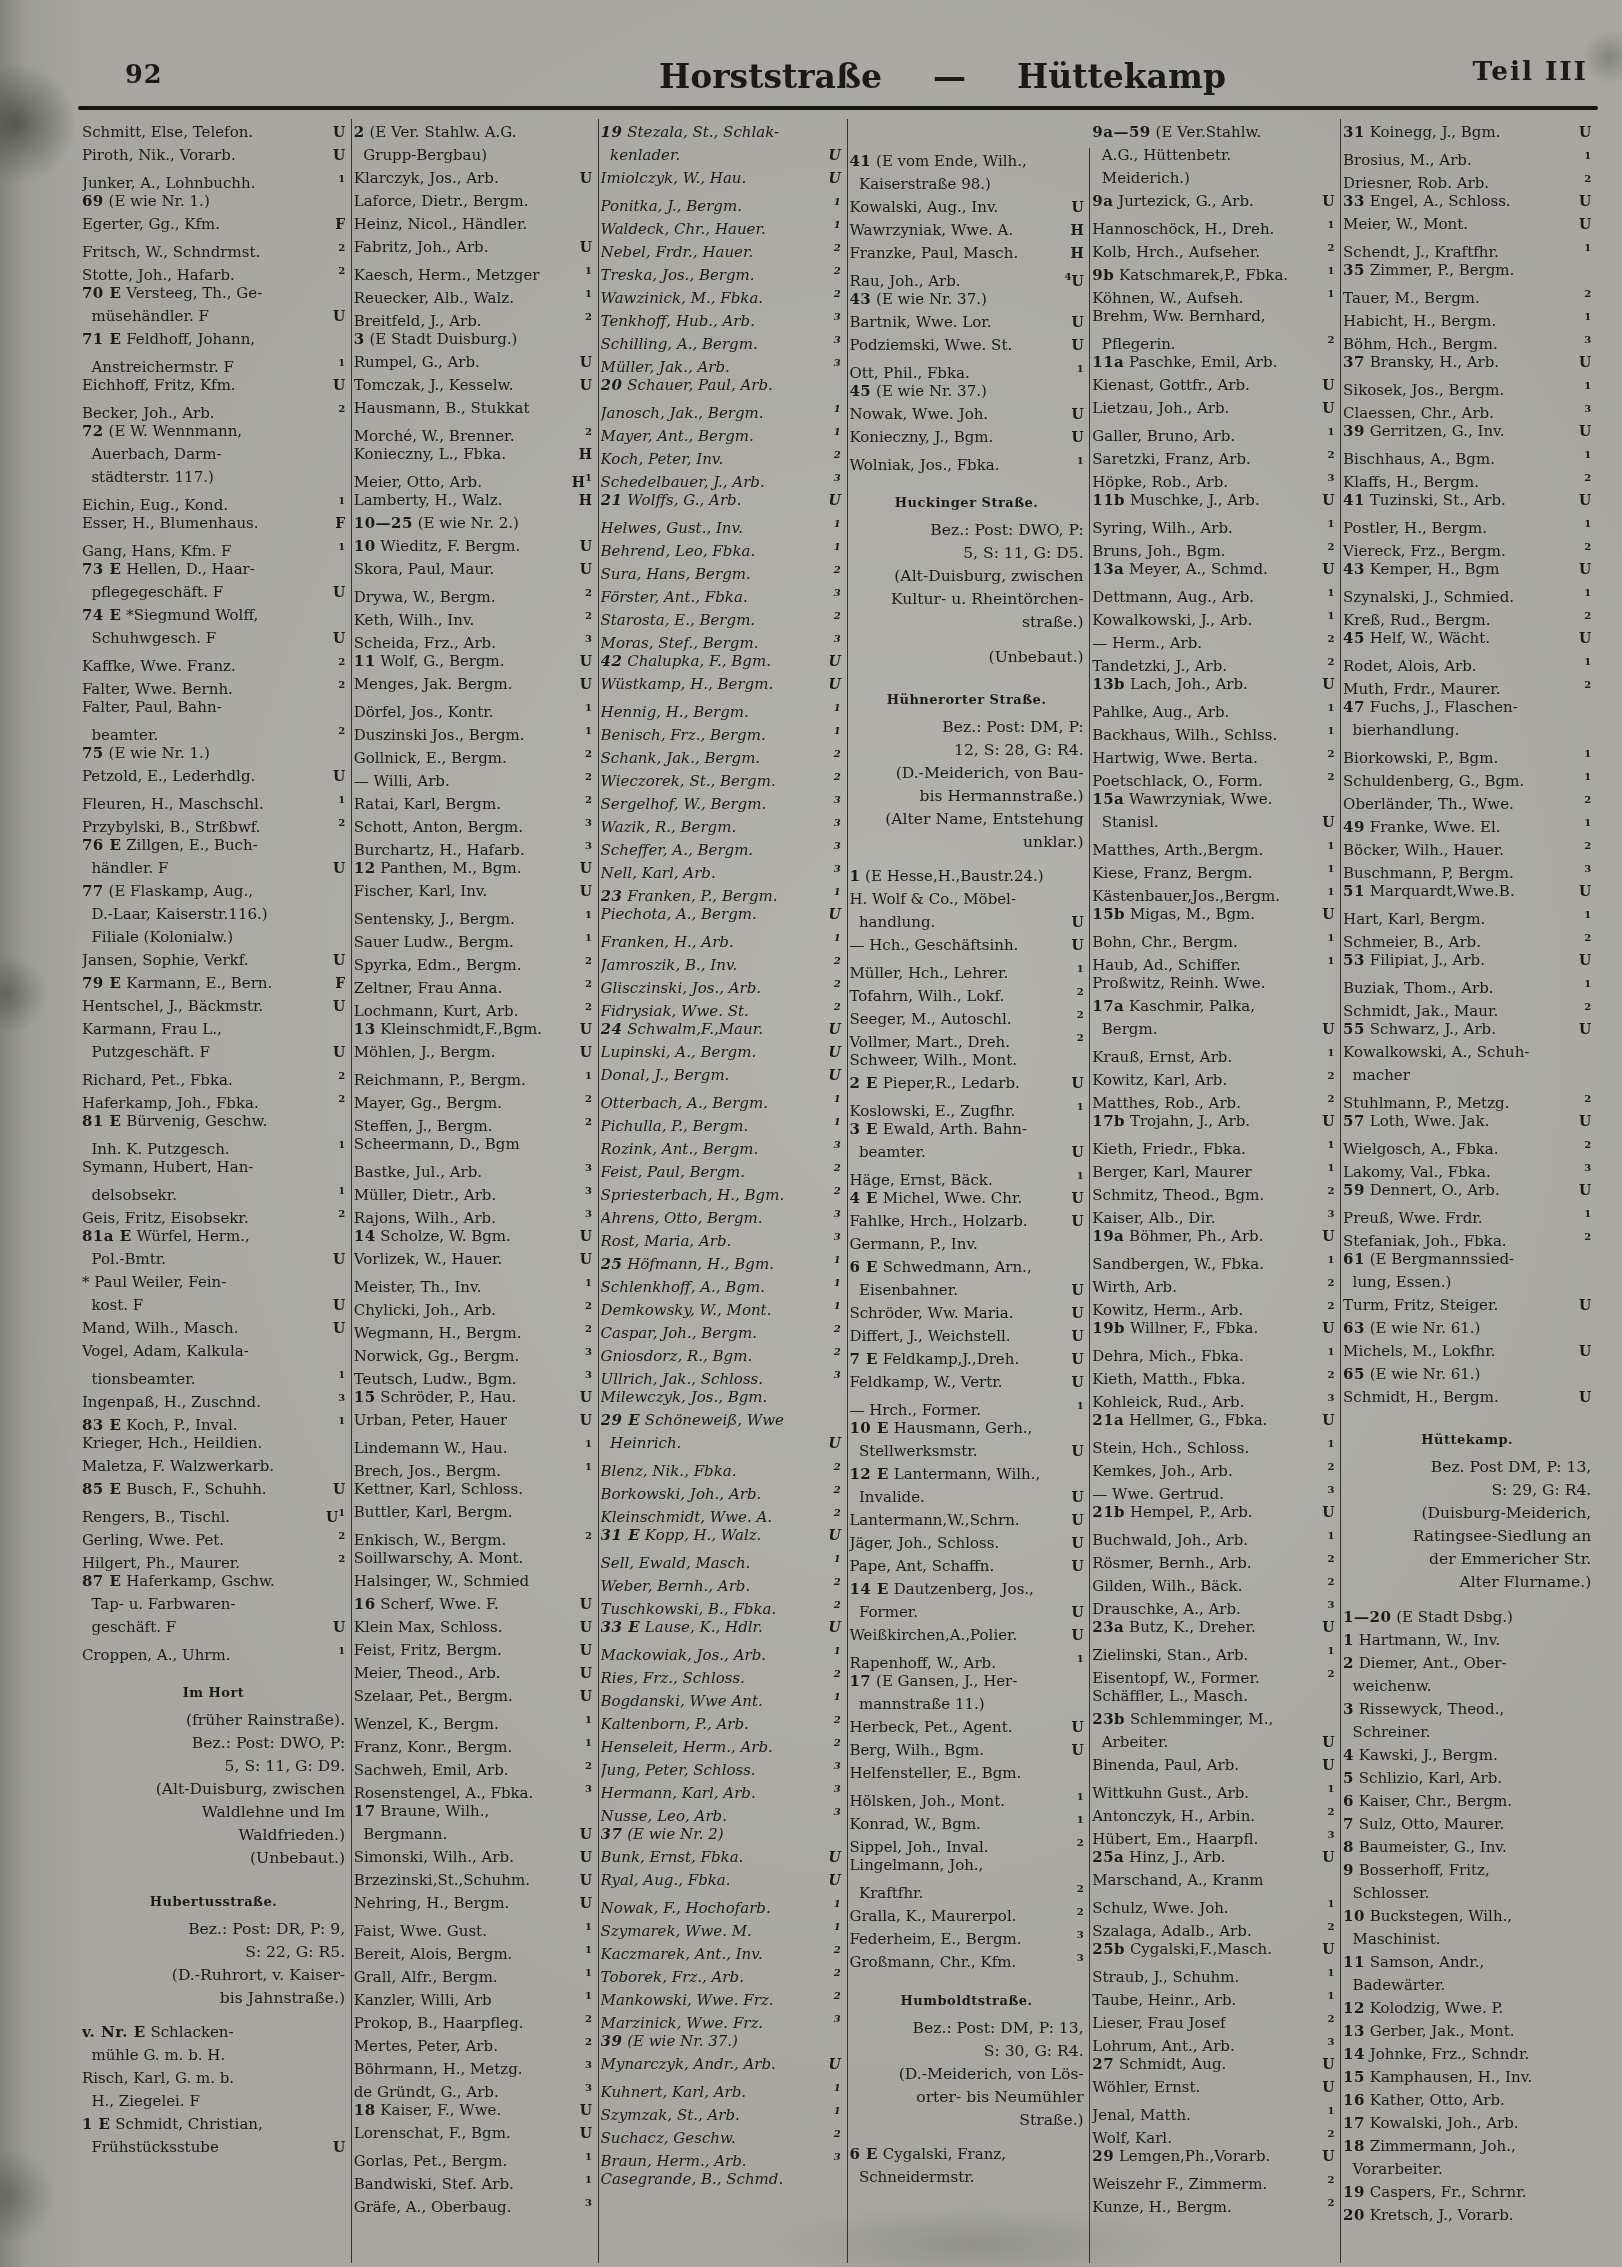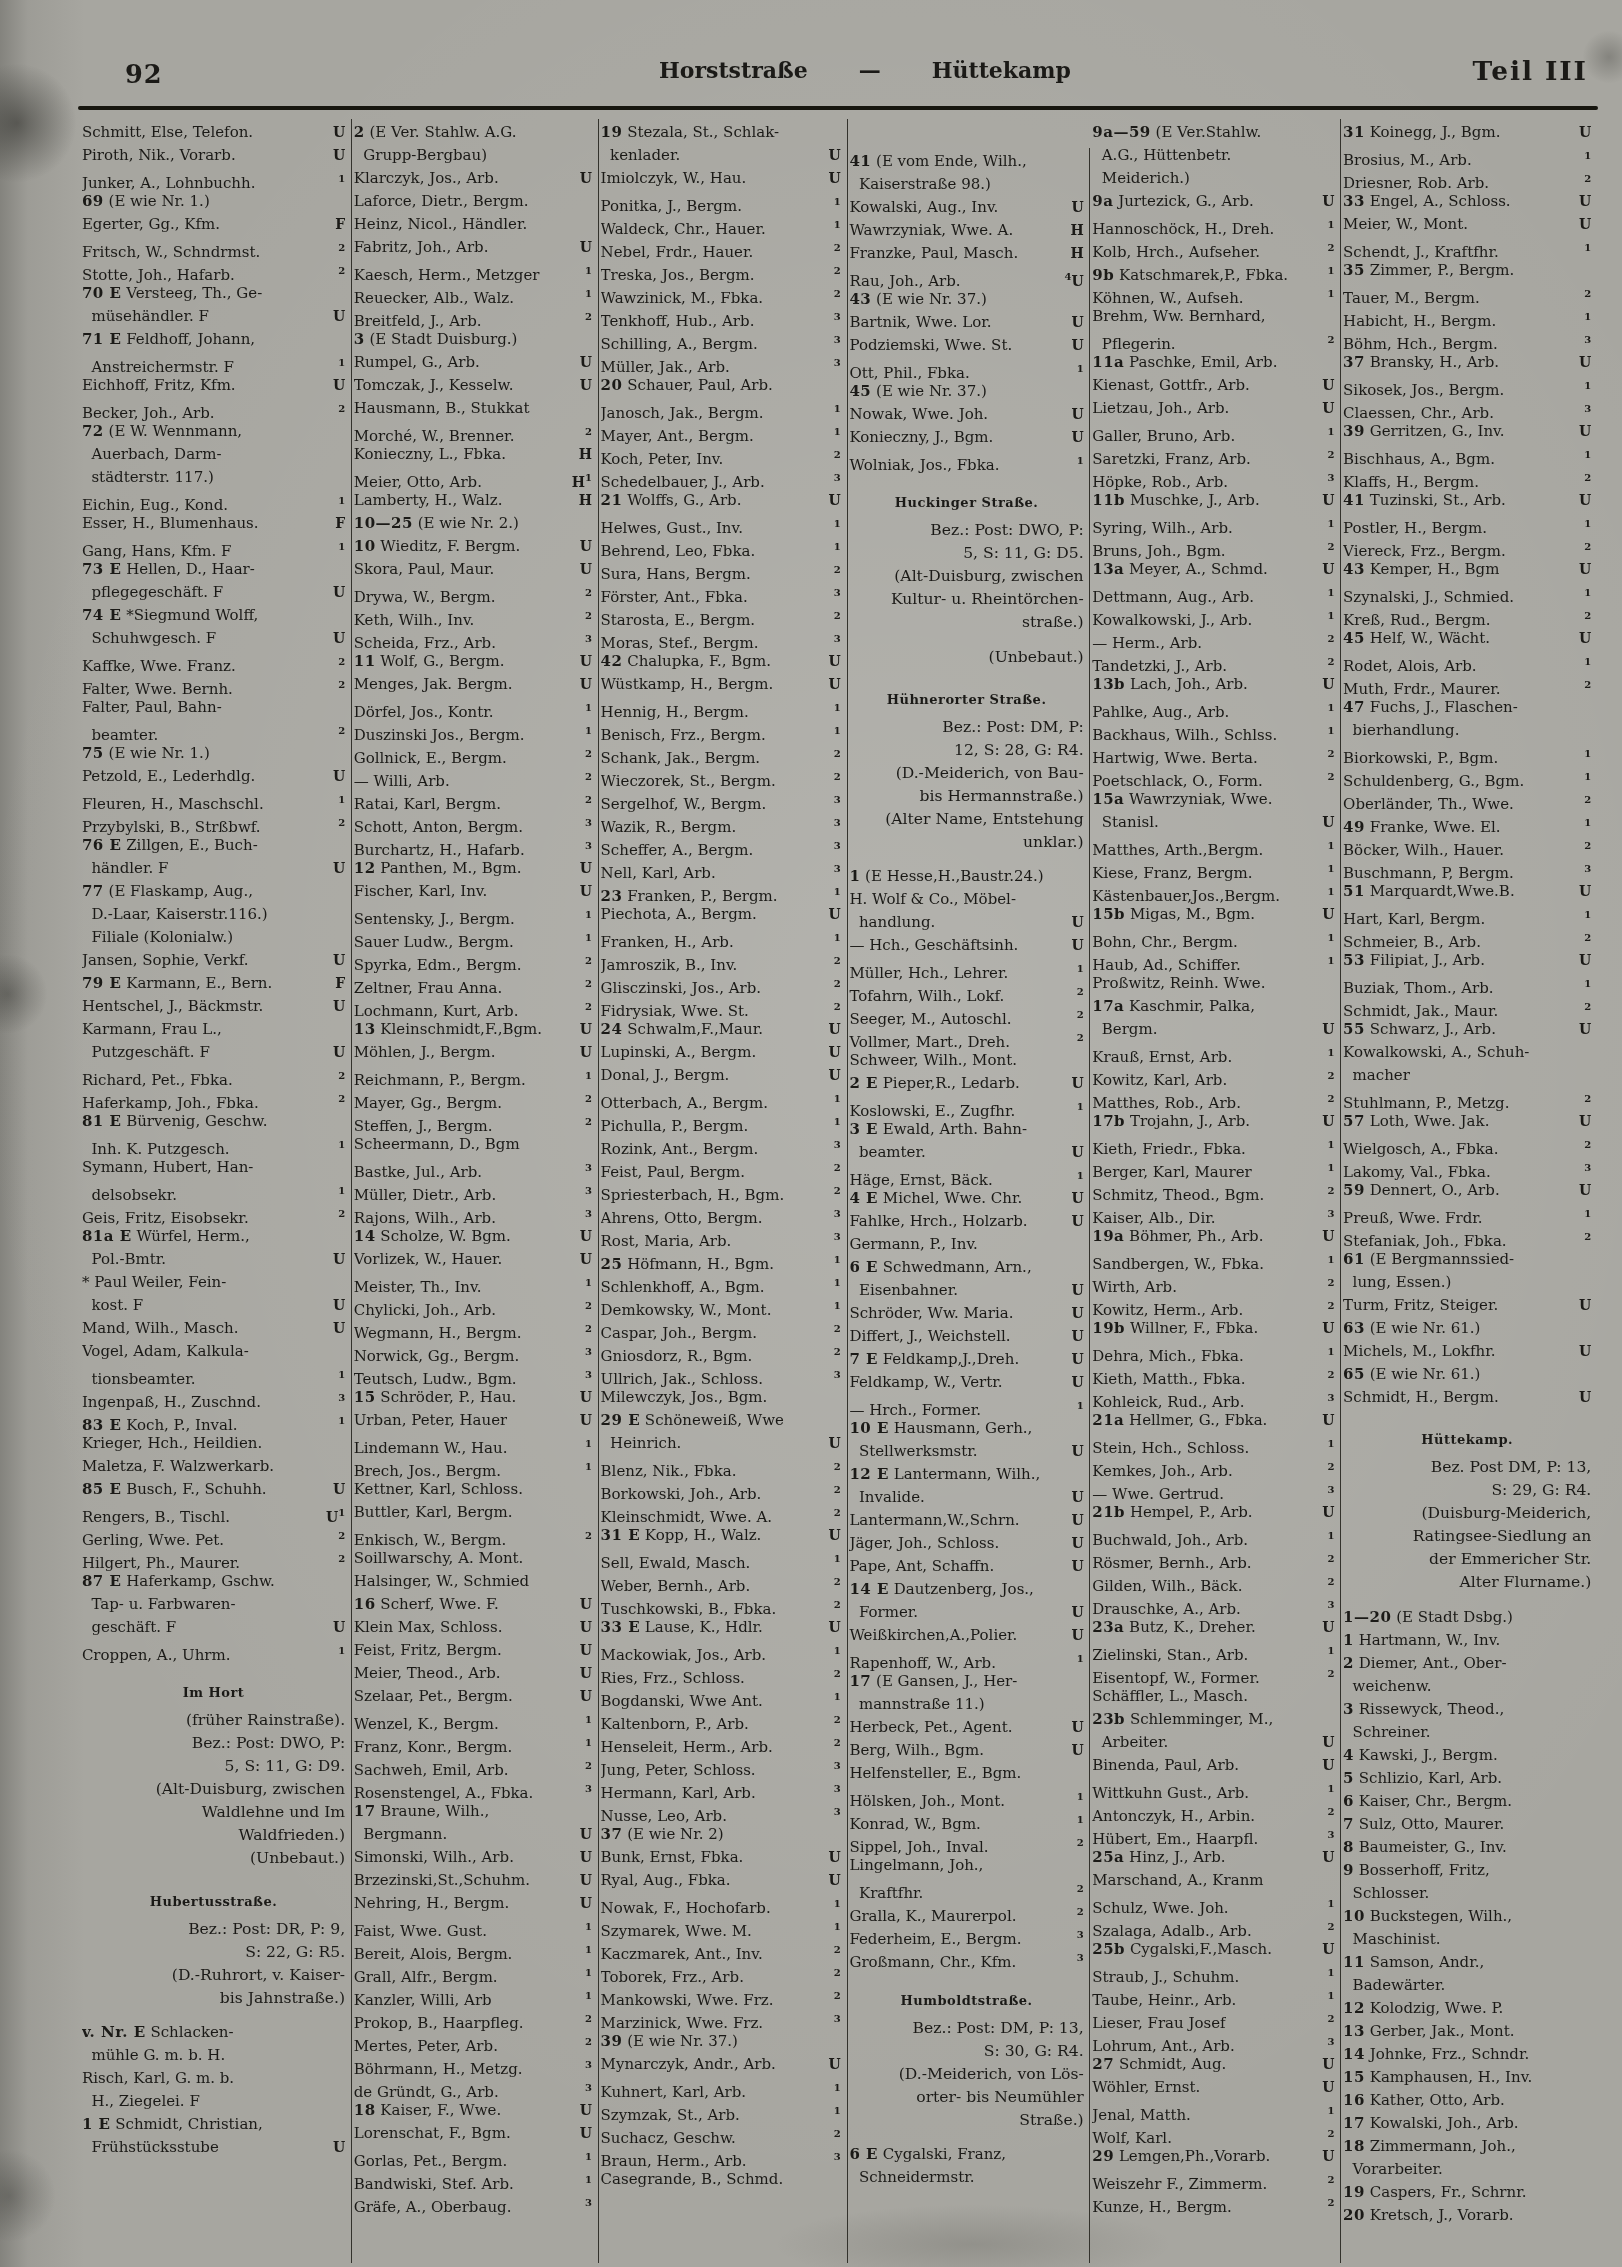--- a/index.html
+++ b/index.html
@@ -21,31 +21,31 @@
     content:"";position:absolute;inset:0;pointer-events:none;
     background:
       radial-gradient(circle 85px at 17px 123px, rgba(30,30,26,.5), rgba(0,0,0,0) 70%),
       radial-gradient(circle 57px at 7.6px 994px, rgba(30,30,26,.35), rgba(0,0,0,0) 70%),
       radial-gradient(circle 66px at 9.5px 2196px, rgba(30,30,26,.3), rgba(0,0,0,0) 70%),
       radial-gradient(circle 38px at 1609px 57px, rgba(30,30,26,.25), rgba(0,0,0,0) 70%),
       radial-gradient(ellipse 284px 57px at 60% 99%, rgba(50,50,44,.18), rgba(0,0,0,0) 70%);
   }
   #header{position:absolute;top:42px;left:80px;right:24.6px;height:61px;}
   #page-number{position:absolute;left:45px;top:17px;font-size:25.6px;font-weight:bold;letter-spacing:0.9px;}
-  #running-title{position:absolute;left:579px;top:15px;font-size:22px;font-weight:bold;white-space:nowrap;}
+  #running-title{position:absolute;left:579px;top:15px;font-size:33px;font-weight:bold;white-space:nowrap;}
   #running-title .gap{display:inline-block;width:51px;}
   #part-label{position:absolute;right:9.5px;top:13.2px;font-size:26.5px;font-weight:bold;letter-spacing:1.9px;}
   #header-rule{position:absolute;top:106px;left:78px;width:1520px;height:3.8px;background:#17160f;border-radius:1.9px;}
   #cols{
     position:absolute;left:80px;top:119px;width:1517px;bottom:3.8px;
     display:flex;
   }
   .col{box-sizing:border-box;overflow:hidden;padding:1.9px 5.7px 0 1.9px;}
   .col.rule{border-right:1.4px solid #33322c;}
-  .c1{width:272px;} .c2{width:247px;} .c3{width:249px;} .c4{width:243px;margin-top:29px;} .c5{width:251px;} .c6{width:256px;}
+  .c1{width:272px;} .c2{width:247px;} .c3{width:249px;font-style:italic;} .c4{width:243px;margin-top:29px;} .c5{width:251px;} .c6{width:256px;}
   .ln{
     display:flex;justify-content:space-between;align-items:baseline;
     height:23px;line-height:23px;font-size:15px;white-space:pre;
   }
   .ln .t{overflow:hidden;}
   .ln .m{font-size:14px;font-weight:bold;padding-left:2.8px;}
   .ln .m .sup{font-size:10px;vertical-align:5.7px;}
   .ln b{letter-spacing:0.5px;}
   .hd{
     height:36px;line-height:40px;text-align:center;font-weight:bold;

